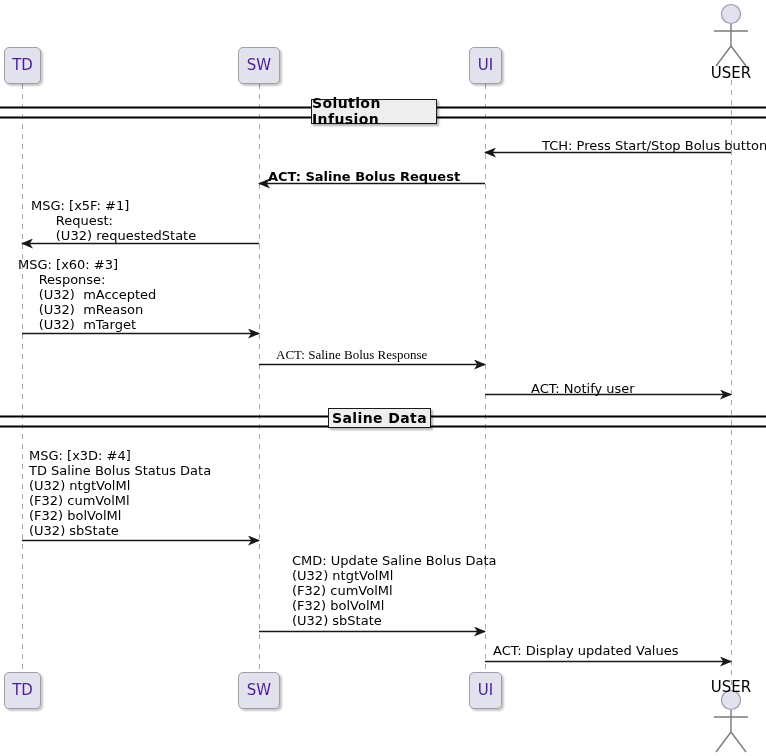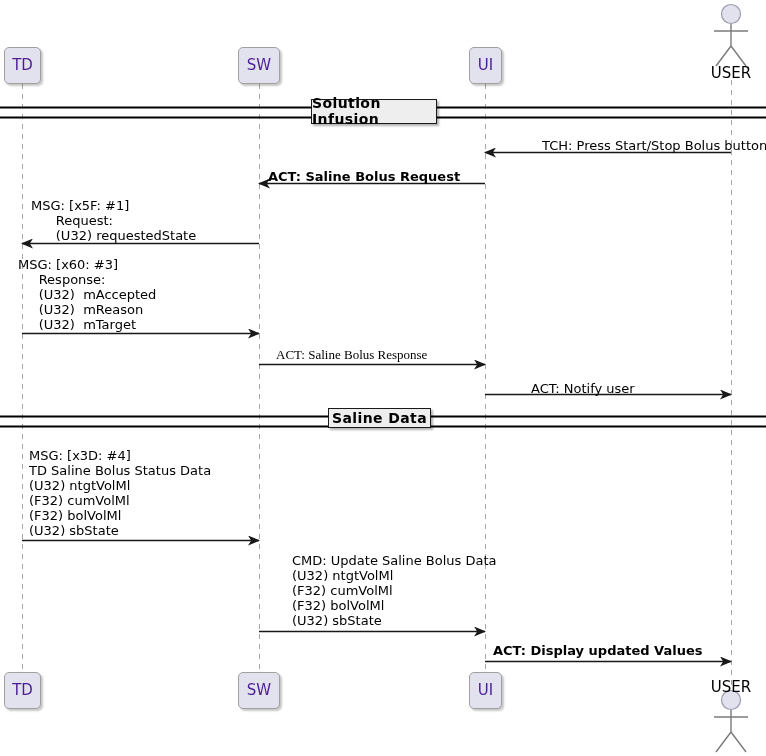--- a/index.html
+++ b/index.html
@@ -161,16 +161,16 @@
 TD Saline Bolus Status Data
 (U32) ntgtVolMl
 (F32) cumVolMl
 (F32) bolVolMl
 (U32) sbState</div>
       <div class="msg-label" style="left: 267px; top: 553px; margin-left: 25px;">CMD: Update Saline Bolus Data
 (U32) ntgtVolMl
 (F32) cumVolMl
 (F32) bolVolMl
 (U32) sbState</div>
-      <div class="msg-label" style="left: 493px; top: 643px; font-weight: bold;">ACT: Display updated Values</div>
+      <div class="msg-label" style="left: 493px; top: 643px;">ACT: Display updated Values</div>
     </div>
 
 </div>
 
 </body></html>

